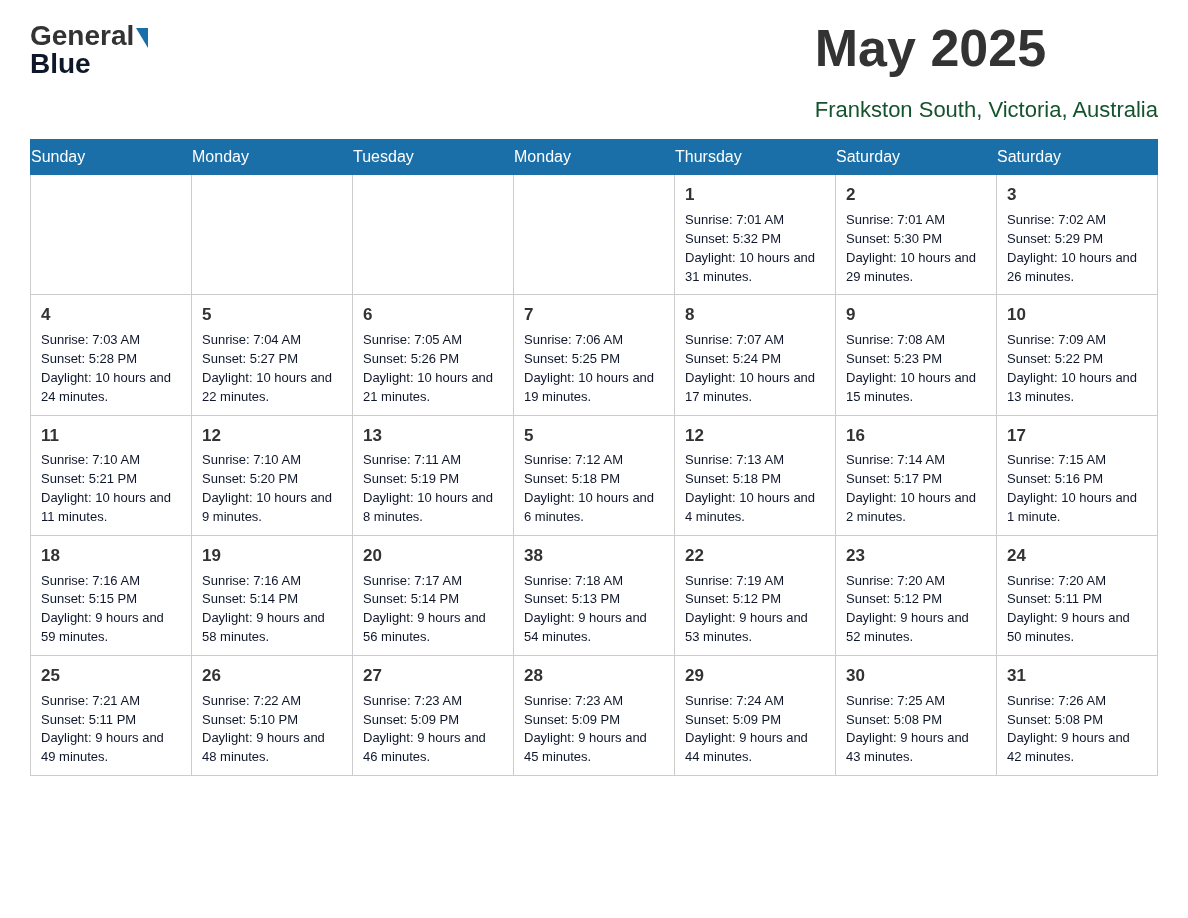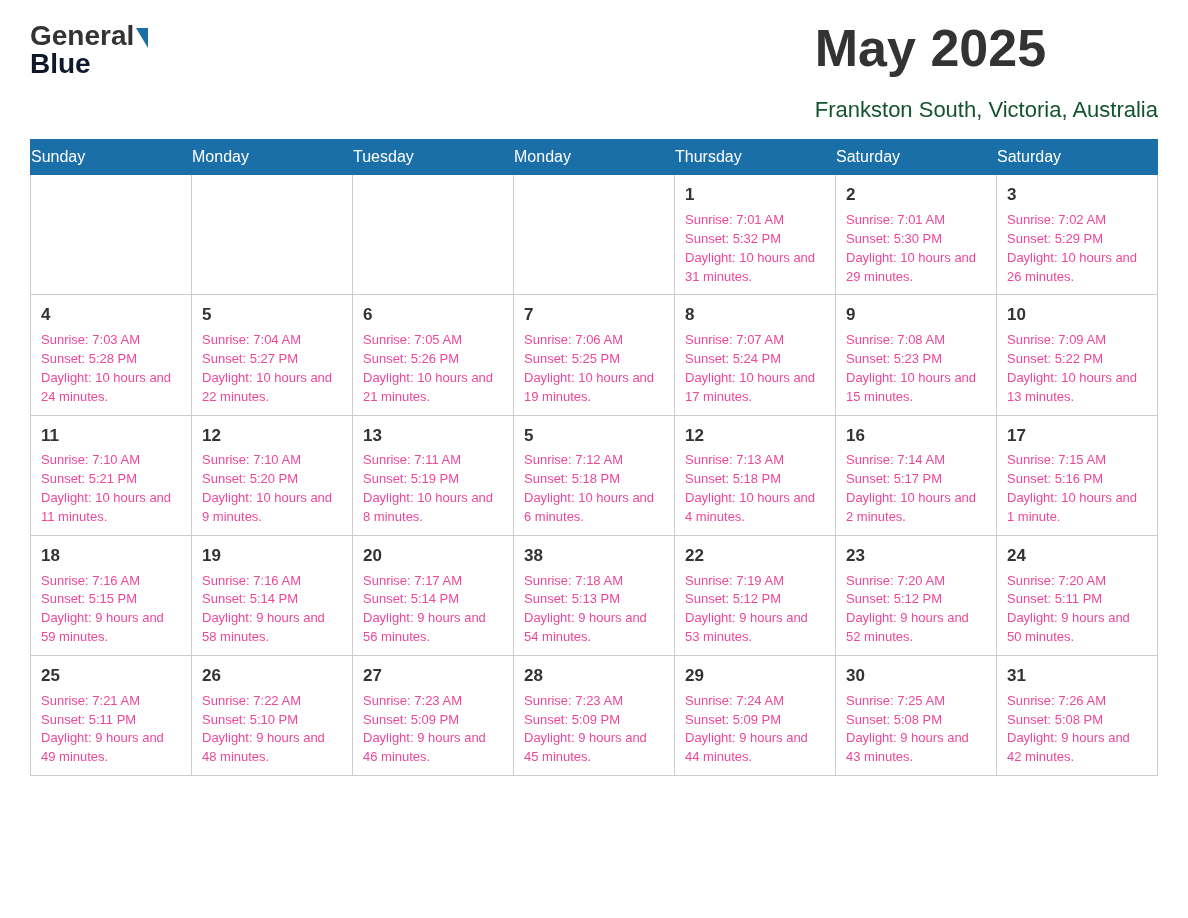--- a/index.html
+++ b/index.html
@@ -78,21 +78,21 @@
       height: 110px;
     }
     .day-number {
       font-size: 17px;
       font-weight: bold;
       color: #333;
       display: block;
       margin-bottom: 4px;
     }
     .day-info {
-      color: #ec4899;
+      color: #0f172a;
       font-size: 13px;
       line-height: 1.45;
     }
     td.empty {
       background: #fff;
     }
     tr td {
       background: #fff;
     }
   </style>

